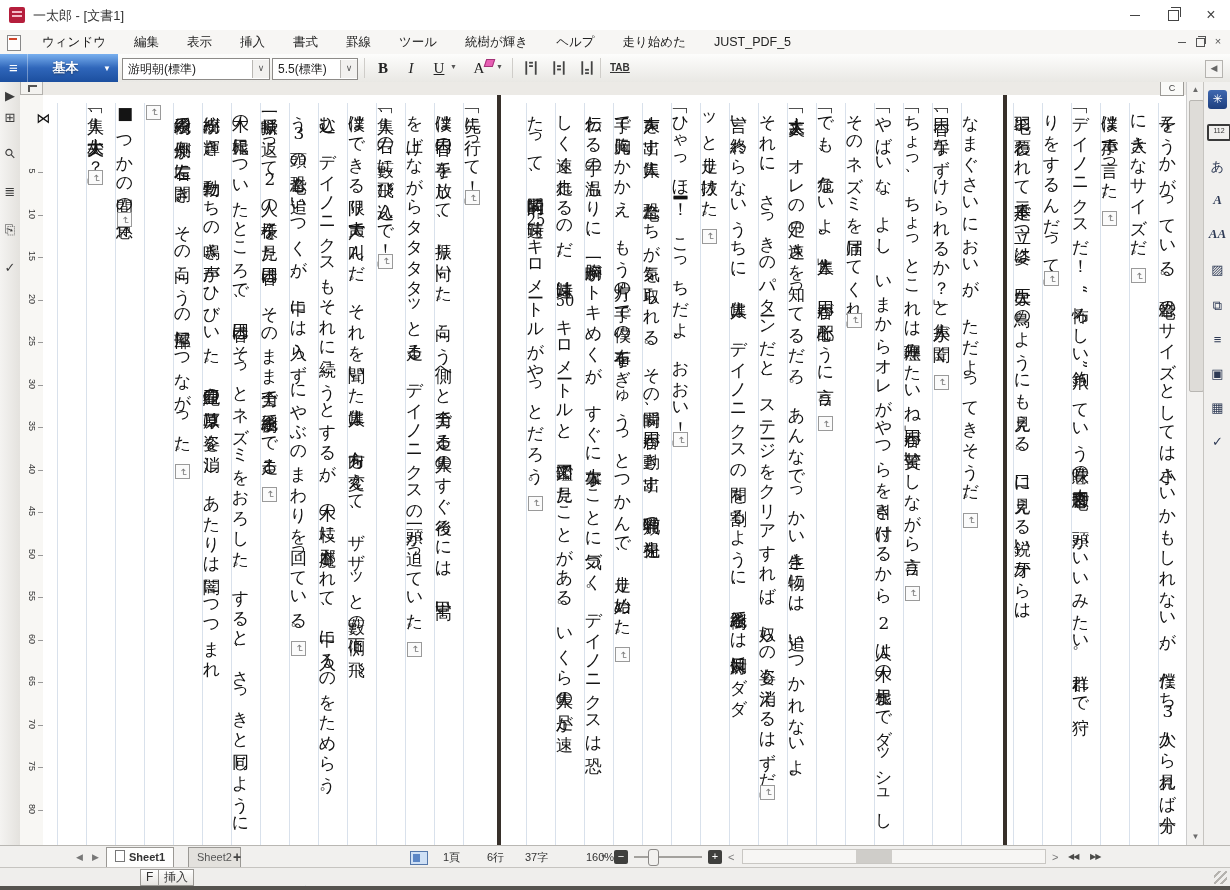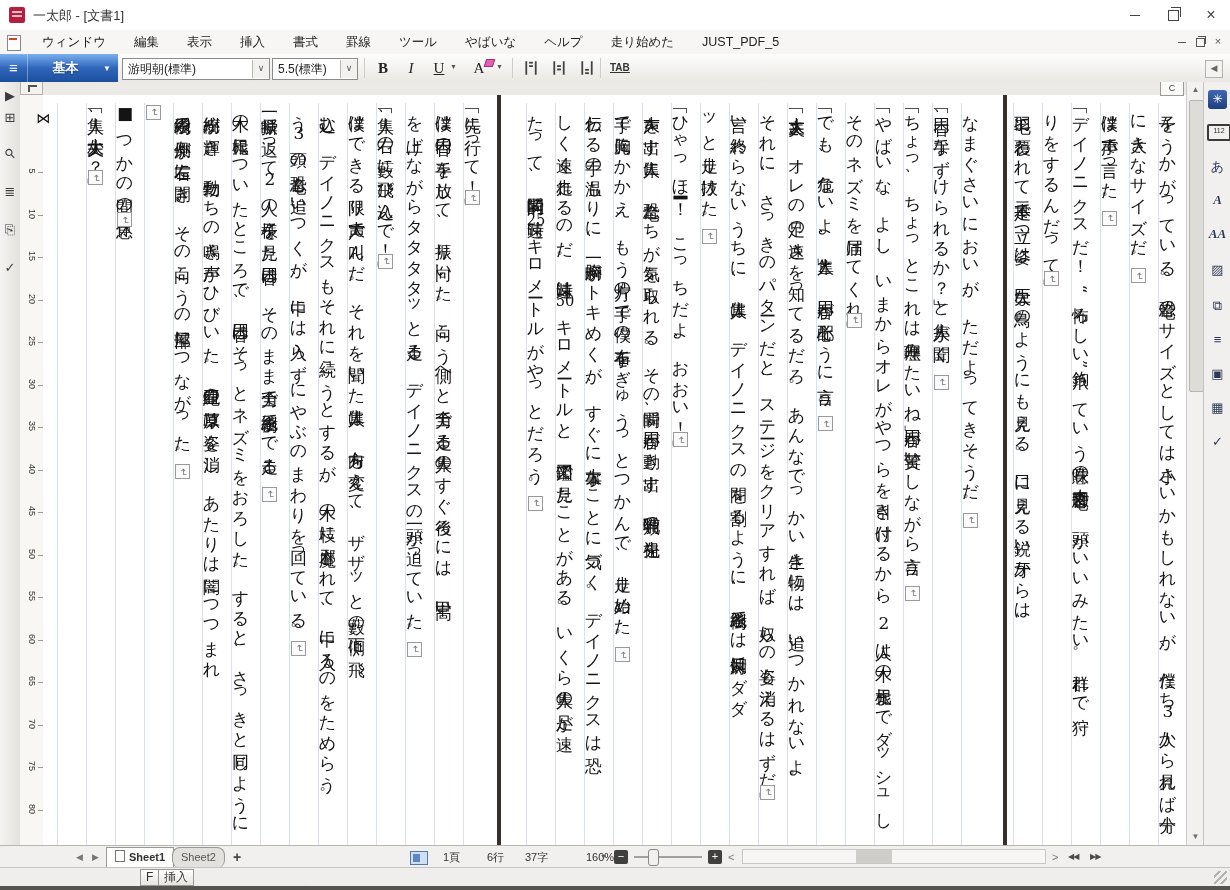--- a/index.html
+++ b/index.html
@@ -118,21 +118,21 @@
   <div class="menubar">
     <span class="doc-icon"></span>
     <div class="menu-items" id="menu-items">
         <div class="menu-item">ウィンドウ</div>
         <div class="menu-item">編集</div>
         <div class="menu-item">表示</div>
         <div class="menu-item">挿入</div>
         <div class="menu-item">書式</div>
         <div class="menu-item">罫線</div>
         <div class="menu-item">ツール</div>
-        <div class="menu-item">やばいな</div>
+        <div class="menu-item">統樹が輝き</div>
         <div class="menu-item">ヘルプ</div>
         <div class="menu-item">走り始めた</div>
         <div class="menu-item">JUST_PDF_5</div>
       </div>
     <span class="mini-ctrl" style="right:40px;"><span class="glyph-min-s"></span></span>
     <span class="mini-ctrl" style="right:22px;"><span class="glyph-restore-s"></span></span>
     <span class="mini-ctrl" style="right:4px;"><span>×</span></span>
   </div>
 
   <div class="toolbar">
@@ -290,21 +290,21 @@
         <div class="pal-icon " style="top: 250px;">≡</div>
         <div class="pal-icon " style="top: 284px;">▣</div>
         <div class="pal-icon " style="top: 318px;">▦</div>
         <div class="pal-icon " style="top: 352px;">✓</div>
       </div>
   </div>
 
   <div class="sheetrow">
     <span class="sr nav-arr" style="left:76px;">◀</span>
     <span class="sr nav-arr" style="left:92px;">▶</span>
-    <span id="sheet-tabs"><div class="sr sheet-tab sheet-active" style="left: 106px;"><span class="pg-glyph"></span><span>Sheet1</span></div><div class="sr sheet-tab sheet-idle" style="left: 172px; border-radius: 8px;"><span>Sheet2</span></div></span>
+    <span id="sheet-tabs"><div class="sr sheet-tab sheet-active" style="left: 106px;"><span class="pg-glyph"></span><span>Sheet1</span></div><div class="sr sheet-tab sheet-idle" style="left: 188px;"><span>Sheet2</span></div></span>
     <span class="sr" style="left:233px;font-weight:bold;font-size:14px;color:#444;">+</span>
     <span class="sr layout-ic" style="left:410px;"></span>
     <span class="sr" style="left:443px;">1頁</span>
     <span class="sr" style="left:487px;">6行</span>
     <span class="sr" style="left:525px;">37字</span>
     <span class="sr" style="left:586px;">160%</span>
     <span class="sr" style="left:600px;font-size:7px;color:#555;">▼</span>
     <span class="sr zoom-sq" style="left:614px;">−</span>
     <span class="sr slider-track" style="left:634px;"></span>
     <span class="sr slider-thumb" style="left:648px;"></span>

